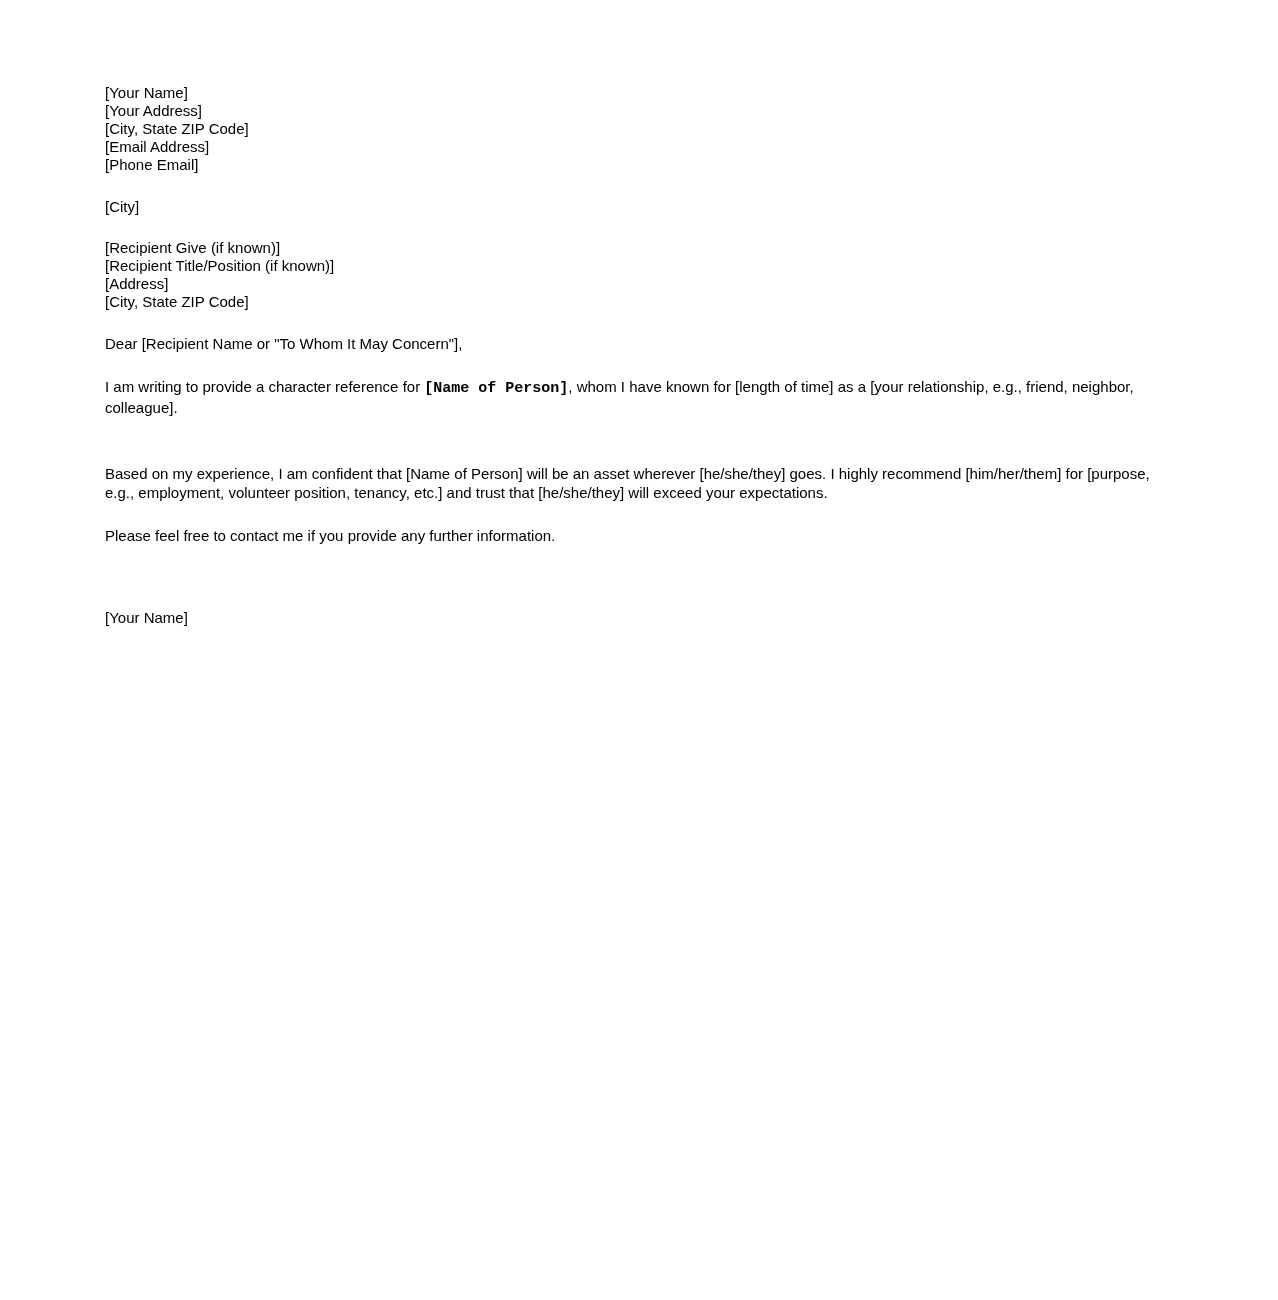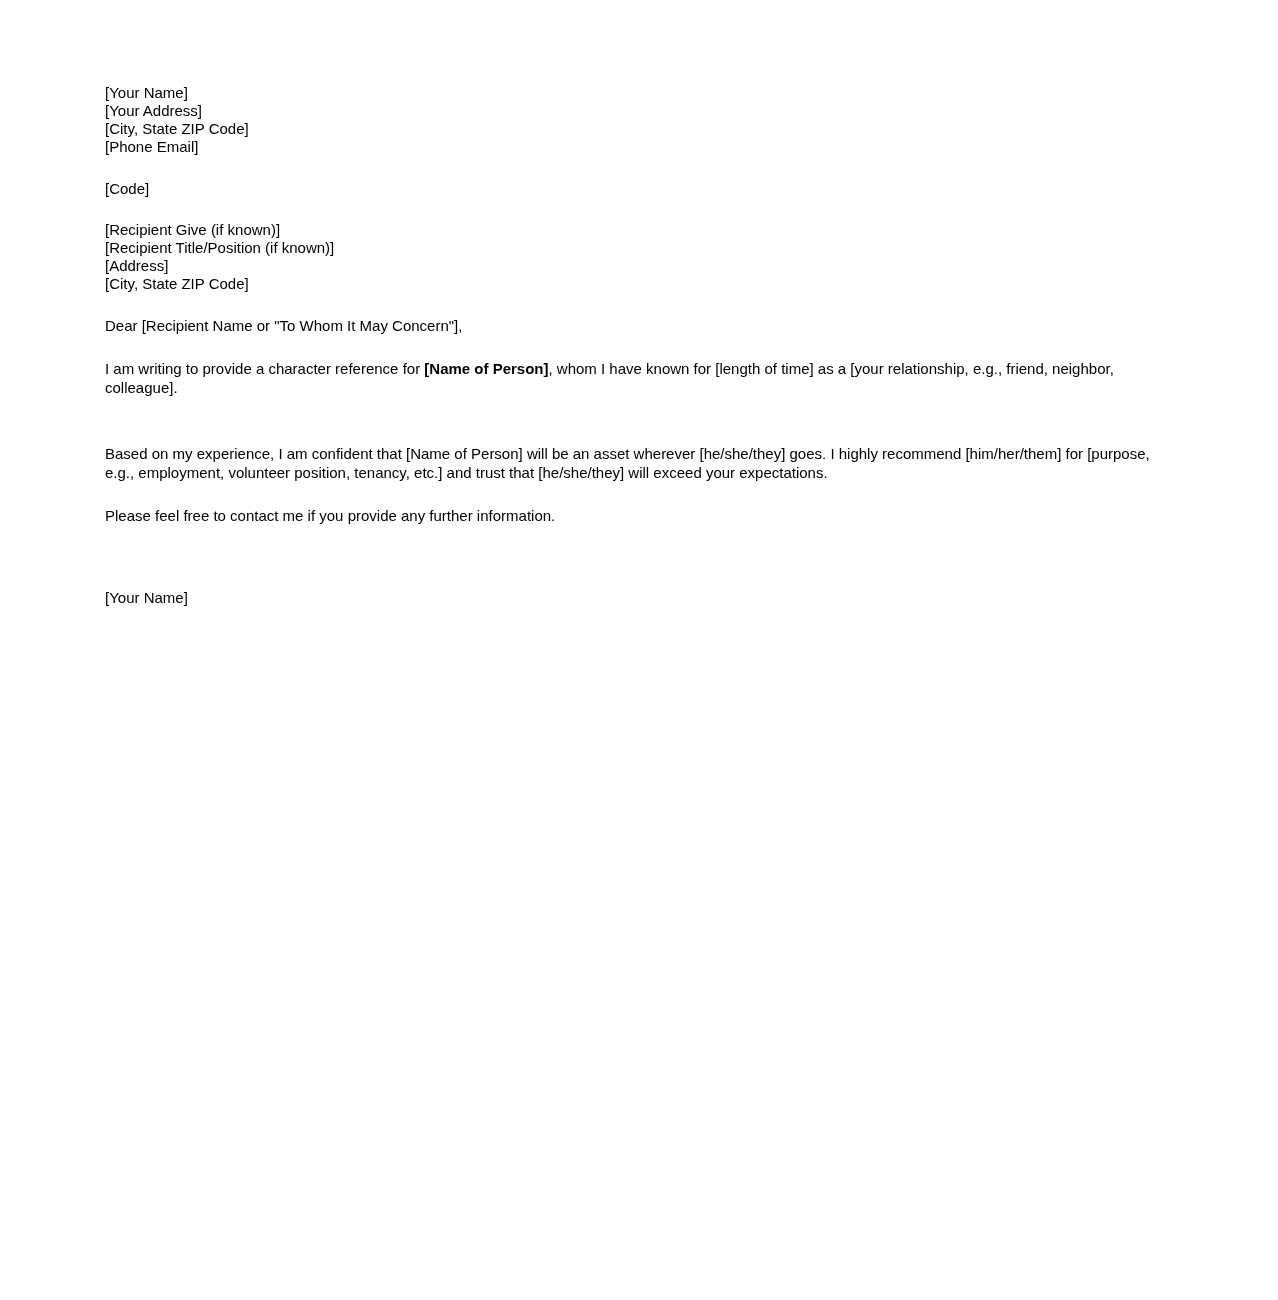--- a/index.html
+++ b/index.html
@@ -41,39 +41,40 @@
   .gap-sm { height: 24px; }
   .gap-md { height: 23px; }
   .gap-para { height: 23px; }
   .gap-lg { height: 40px; }
   .para {
     font-size: 15px;
     line-height: 19.5px;
     text-align: left;
     max-width: 1058px;
   }
-  .bold { font-weight: bold; }
+  .bold { font-weight: bold; font-family: Liberation Mono, monospace; }
 </style>
 </head>
 <body>
 
 <div class="page">
   <div class="letter">
 
     <div class="block">
       <span class="line">[Your Name]</span>
       <span class="line">[Your Address]</span>
       <span class="line">[City, State ZIP Code]</span>
+      <span class="line">[Email Address]</span>
       <span class="line">[Phone Email]</span>
     </div>
 
     <div class="gap-sm"></div>
 
     <div class="block">
-      <span class="line">[Code]</span>
+      <span class="line">[City]</span>
     </div>
 
     <div class="gap-md"></div>
 
     <div class="block">
       <span class="line">[Recipient Give (if known)]</span>
       <span class="line">[Recipient Title/Position (if known)]</span>
       <span class="line">[Address]</span>
       <span class="line">[City, State ZIP Code]</span>
     </div>

